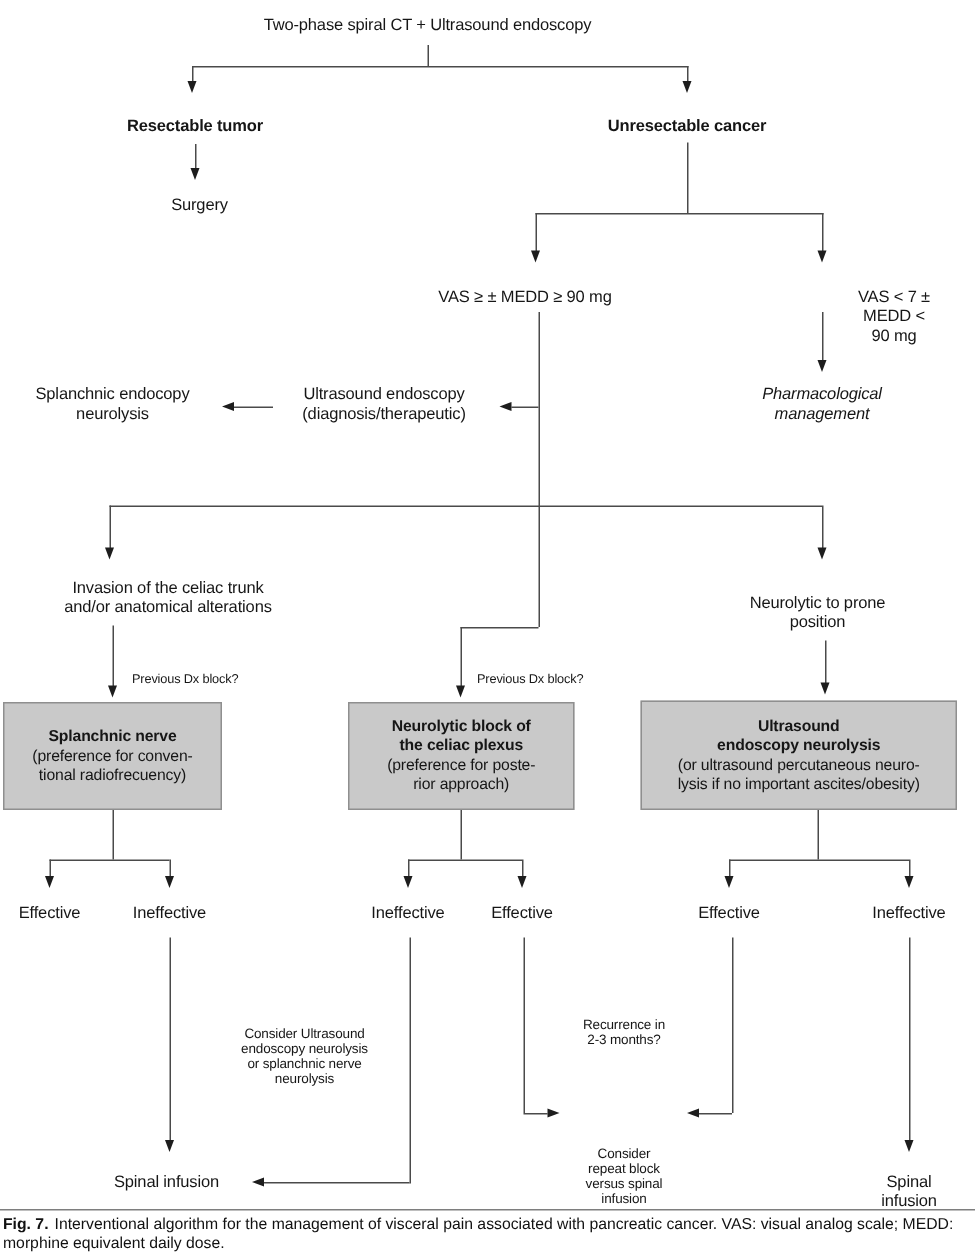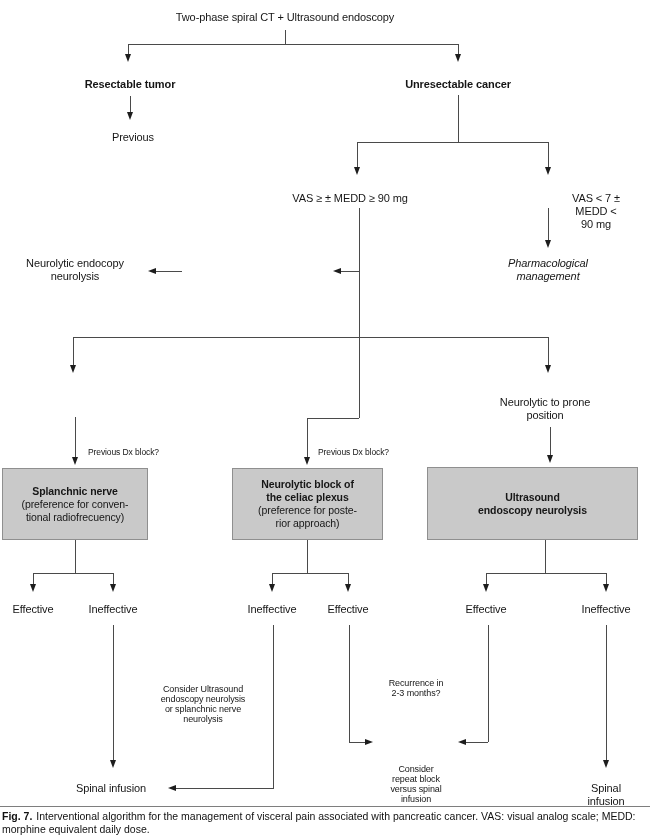--- a/index.html
+++ b/index.html
@@ -27,45 +27,51 @@
   #caption .cl{font-weight:bold;margin-right:4px;}
 </style>
 </head>
 <body>
 
 <div id="fig">
 
   <div class="lbl" style="left:285px;top:11px;">Two-phase spiral CT + Ultrasound endoscopy</div>
   <div class="lbl b" style="left:130px;top:78px;">Resectable tumor</div>
   <div class="lbl b" style="left:458px;top:78px;">Unresectable cancer</div>
-  <div class="lbl" style="left:133px;top:131px;">Previous</div>
+  <div class="lbl" style="left:133px;top:131px;">Surgery</div>
   <div class="lbl" style="left:350px;top:192px;">VAS ≥ ± MEDD ≥ 90 mg</div>
   <div class="lbl" style="left:548px;top:192px;margin-left:48px;">VAS &lt; 7 ± MEDD &lt; 90 mg</div>
-  <div class="lbl" style="left:75px;top:257px;">Neurolytic endocopy
+  <div class="lbl" style="left:75px;top:257px;">Splanchnic endocopy
 neurolysis</div>
+  <div class="lbl" style="left:256px;top:257px;">Ultrasound endoscopy
+(diagnosis/therapeutic)</div>
   <div class="lbl" style="left:548px;top:257px;font-style:italic;">Pharmacological
 management</div>
+  <div class="lbl" style="left:112px;top:386px;">Invasion of the celiac trunk
+and/or anatomical alterations</div>
   <div class="lbl" style="left:545px;top:396px;">Neurolytic to prone position</div>
   <div class="lbl sm" style="left:88px;top:447px;">Previous Dx block?</div>
   <div class="lbl sm" style="left:318px;top:447px;">Previous Dx block?</div>
 
   <div class="gbox" style="left:232px;top:468px;width:151px;height:72px;">
     <div class="b">Neurolytic block of
 the celiac plexus</div>
     <div>(preference for poste-
 rior approach)</div>
   </div>
   <div class="gbox" style="left:2px;top:468px;width:146px;height:72px;">
     <div class="b">Splanchnic nerve</div>
     <div>(preference for conven-
 tional radiofrecuency)</div>
   </div>
   <div class="gbox" style="left:427px;top:467px;width:211px;height:73px;">
     <div class="b">Ultrasound
 endoscopy neurolysis</div>
+    <div>(or ultrasound percutaneous neuro-
+lysis if no important ascites/obesity)</div>
   </div>
 
   <div class="lbl" style="left:33px;top:603px;">Effective</div>
   <div class="lbl" style="left:113px;top:603px;">Ineffective</div>
   <div class="lbl" style="left:272px;top:603px;">Ineffective</div>
   <div class="lbl" style="left:348px;top:603px;">Effective</div>
   <div class="lbl" style="left:486px;top:603px;">Effective</div>
   <div class="lbl" style="left:606px;top:603px;">Ineffective</div>
 
   <div class="lbl an" style="left:203px;top:684px;">Consider Ultrasound

